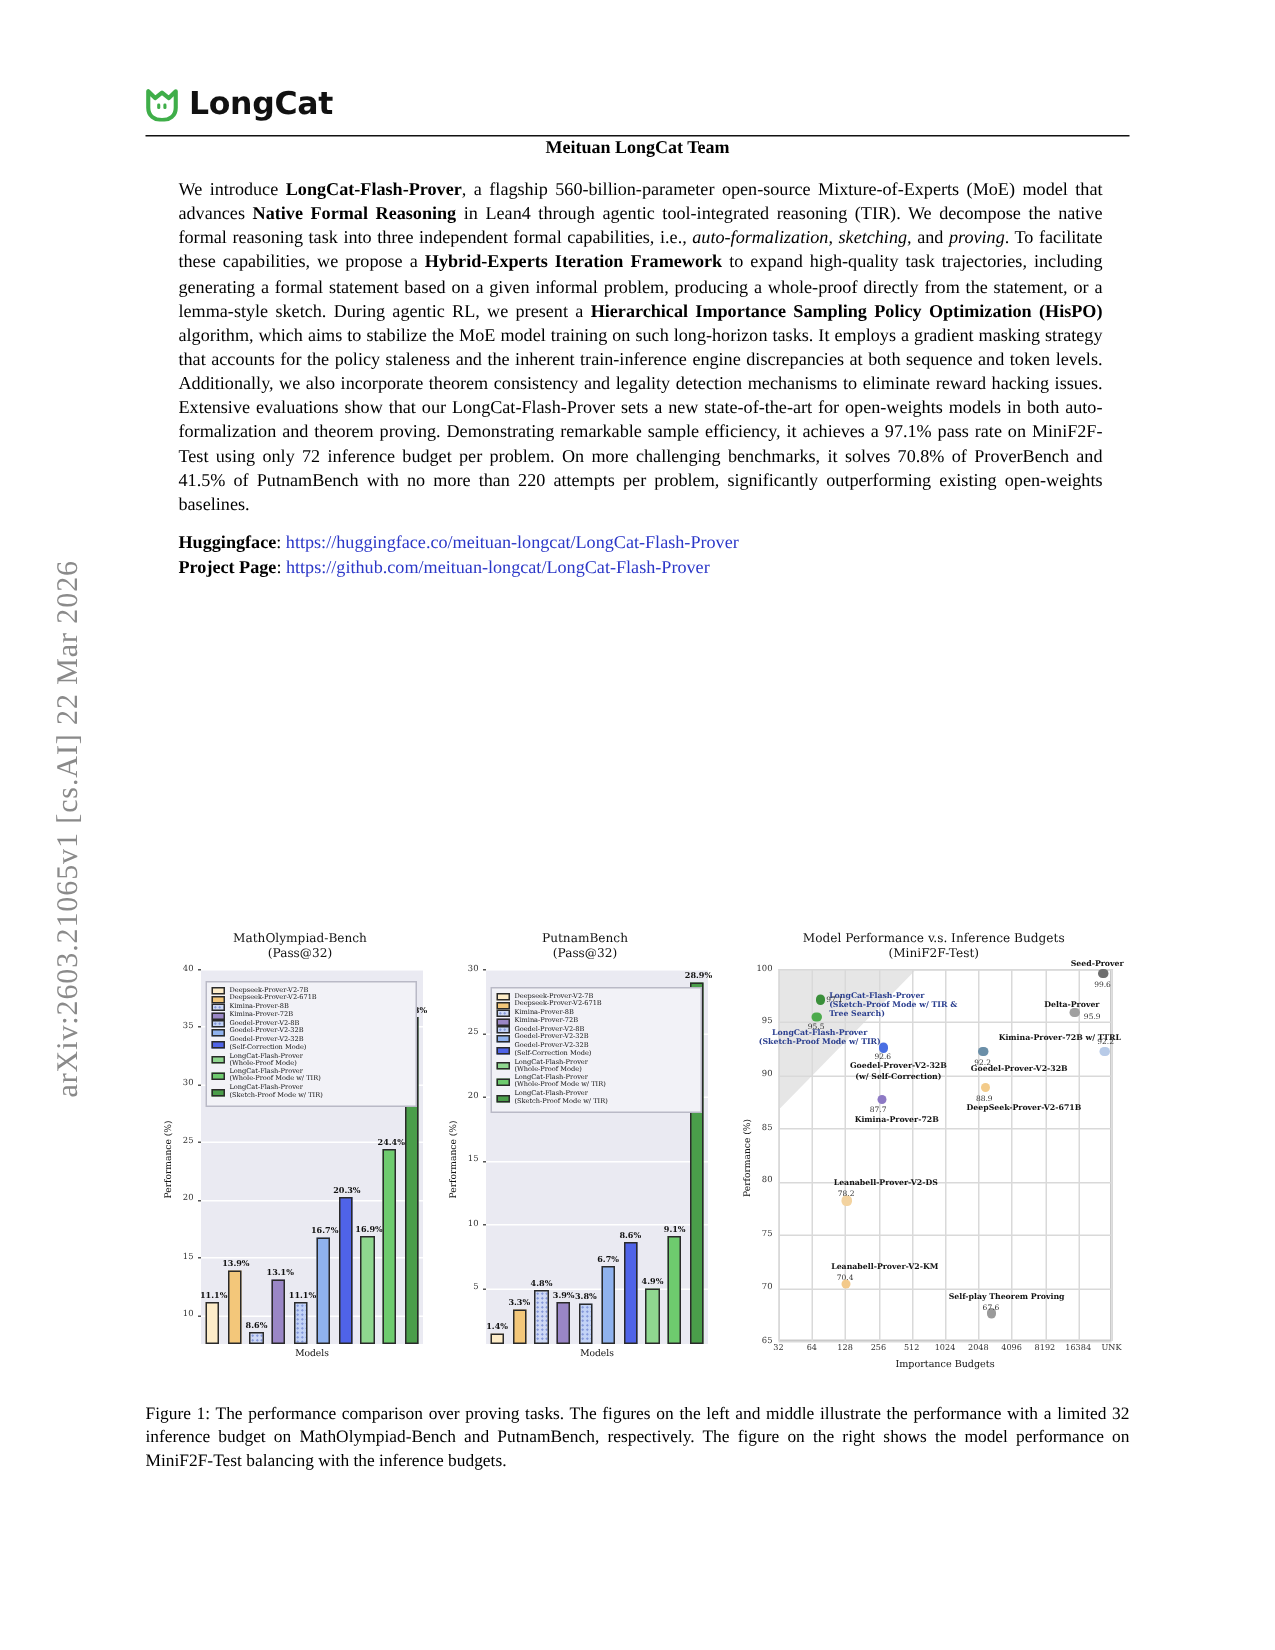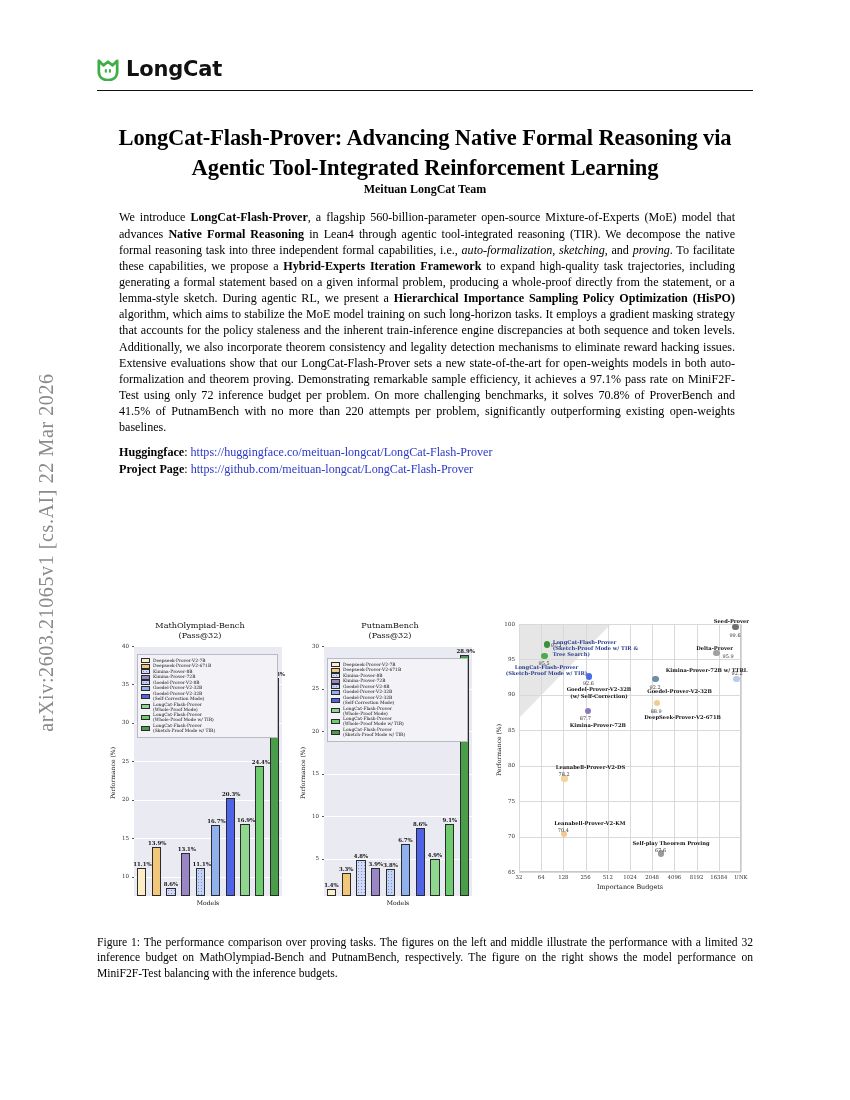--- a/index.html
+++ b/index.html
@@ -141,21 +141,20 @@
     <div class="logo-row">
       <svg class="logo-mark" viewBox="0 0 48 50">
         <path d="M4 6 L4 30 C4 42 13 48 24 48 C35 48 44 42 44 30 L44 6 L34 16 L24 8 L14 16 Z" fill="none" stroke="#3fae49" stroke-width="6" stroke-linejoin="round" stroke-linecap="round"></path>
         <rect x="17" y="24" width="4.5" height="8" rx="2" fill="#3fae49"></rect>
         <rect x="26" y="24" width="4.5" height="8" rx="2" fill="#3fae49"></rect>
       </svg>
       <span class="logo-text">LongCat</span>
     </div>
     <hr class="hrule">
 
-    <div class="title">LongCat-Flash-Prover: Advancing Native Formal Reasoning via Agentic Tool-Integrated Reinforcement Learning</div>
     <div class="authors">Meituan LongCat Team</div>
 
 
     <div class="abstract">We introduce <b>LongCat-Flash-Prover</b>, a flagship 560-billion-parameter open-source Mixture-of-Experts (MoE) model that advances <b>Native Formal Reasoning</b> in Lean4 through agentic tool-integrated reasoning (TIR). We decompose the native formal reasoning task into three independent formal capabilities, i.e., <i>auto-formalization</i>, <i>sketching</i>, and <i>proving</i>. To facilitate these capabilities, we propose a <b>Hybrid-Experts Iteration Framework</b> to expand high-quality task trajectories, including generating a formal statement based on a given informal problem, producing a whole-proof directly from the statement, or a lemma-style sketch. During agentic RL, we present a <b>Hierarchical Importance Sampling Policy Optimization (HisPO)</b> algorithm, which aims to stabilize the MoE model training on such long-horizon tasks. It employs a gradient masking strategy that accounts for the policy staleness and the inherent train-inference engine discrepancies at both sequence and token levels. Additionally, we also incorporate theorem consistency and legality detection mechanisms to eliminate reward hacking issues. Extensive evaluations show that our LongCat-Flash-Prover sets a new state-of-the-art for open-weights models in both auto-formalization and theorem proving. Demonstrating remarkable sample efficiency, it achieves a 97.1% pass rate on MiniF2F-Test using only 72 inference budget per problem. On more challenging benchmarks, it solves 70.8% of ProverBench and 41.5% of PutnamBench with no more than 220 attempts per problem, significantly outperforming existing open-weights baselines.</div>
 
     <div class="links">
       <div>
         <b>Huggingface</b><span>: </span><a href="#">https://huggingface.co/meituan-longcat/LongCat-Flash-Prover</a>
       </div>
       <div>
@@ -355,20 +354,24 @@
             <div class="legrow">
               <div class="legswatch" style="background-color: rgb(74, 158, 74);"></div>
               <div class="legtext">LongCat-Flash-Prover
 (Sketch-Proof Mode w/ TIR)</div>
             </div>
           </div>
         </div>
     </div>
 
     <div class="panel" id="panel3" style="left:385px;width:255px;">
+      <div class="panel-title">
+          <div>Model Performance v.s. Inference Budgets</div>
+          <div>(MiniF2F-Test)</div>
+        </div>
       <div class="plotwrap" id="plot3" style="position:relative;height:280px;">
           <div class="plotbg" style="left: 24px; top: 4px; width: 222px; height: 248px; background: rgb(255, 255, 255); border: 0.7px solid rgb(201, 201, 201); box-sizing: border-box;"></div>
           <div class="shade" style="left: 25px; top: 5px; width: 90px; height: 92px; background: rgb(230, 230, 230); clip-path: polygon(0px 0px, 100% 0px, 0px 100%);"></div>
           <div class="gridline" style="left: 24px; top: 252px; width: 222px; background: rgb(217, 217, 217);"></div>
           <div class="ytick" style="left: 6px; top: 248.5px; width: 14px;">65</div>
           <div class="gridline" style="left: 24px; top: 217px; width: 222px; background: rgb(217, 217, 217);"></div>
           <div class="ytick" style="left: 6px; top: 213.071px; width: 14px;">70</div>
           <div class="gridline" style="left: 24px; top: 181px; width: 222px; background: rgb(217, 217, 217);"></div>
           <div class="ytick" style="left: 6px; top: 177.643px; width: 14px;">75</div>
           <div class="gridline" style="left: 24px; top: 146px; width: 222px; background: rgb(217, 217, 217);"></div>

